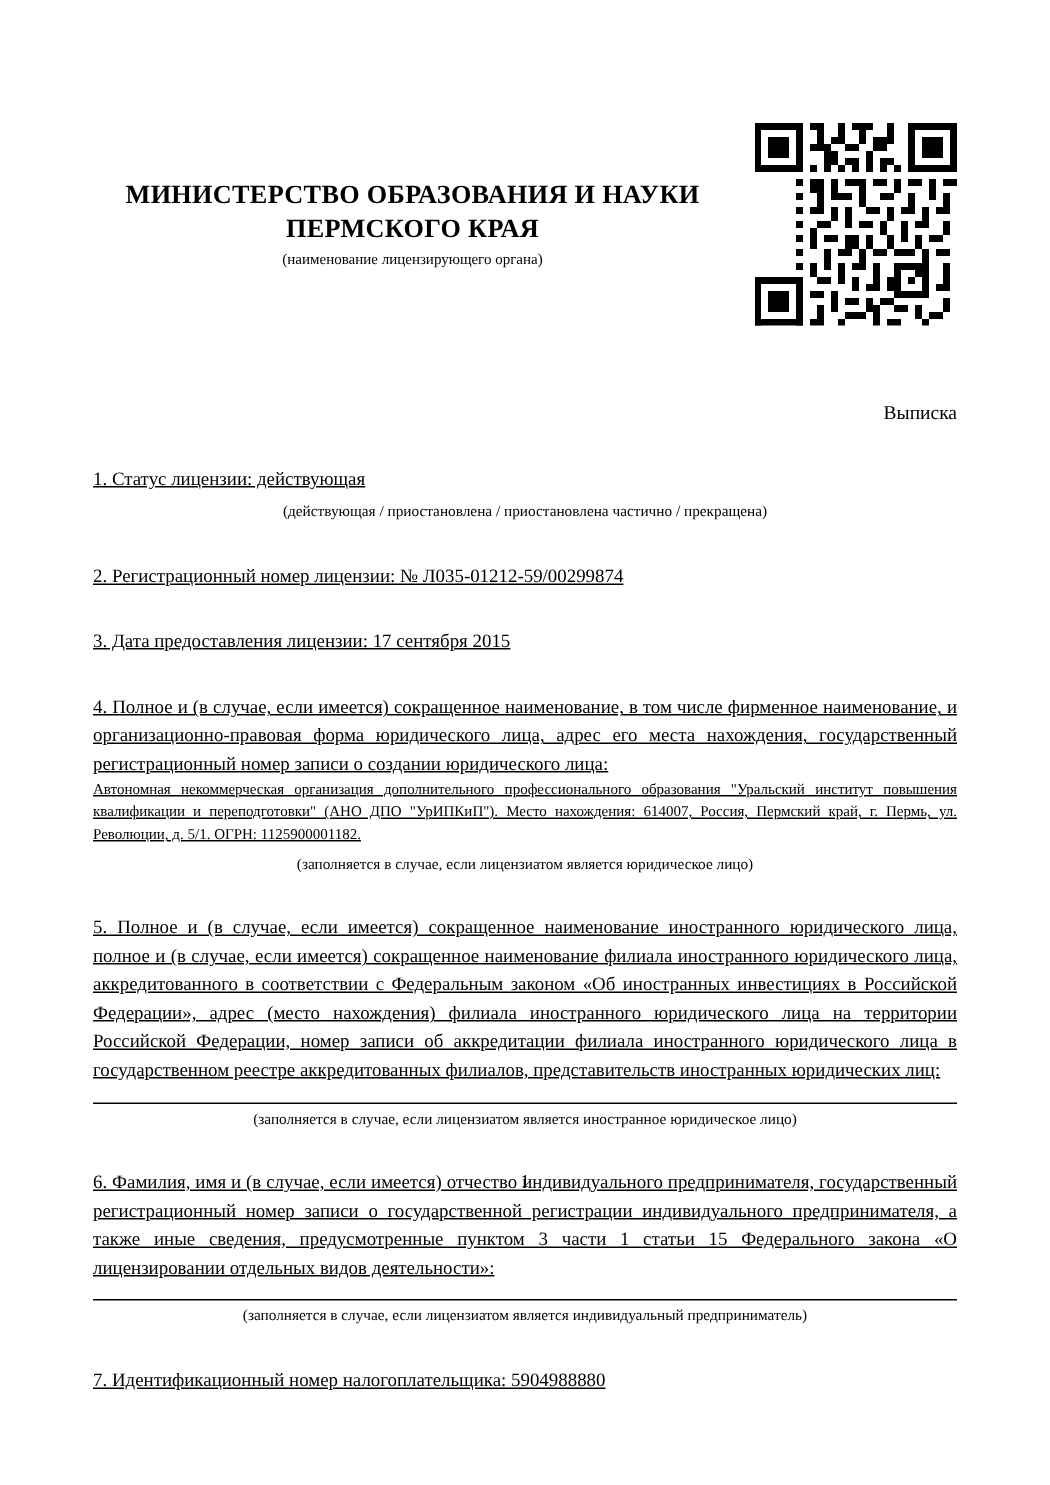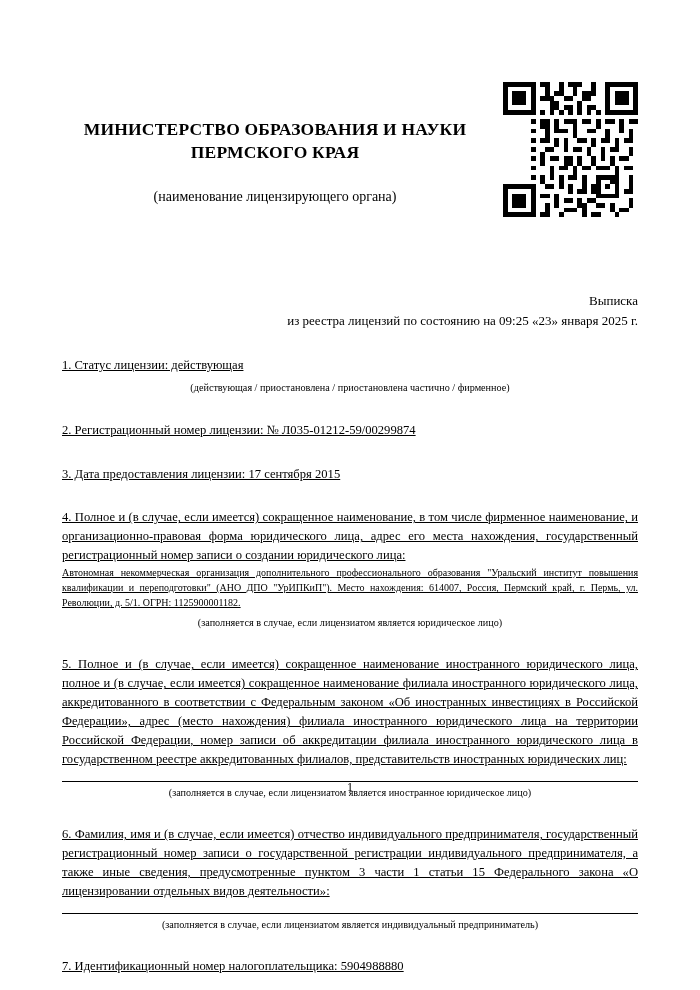--- a/index.html
+++ b/index.html
@@ -39,22 +39,22 @@
     text-align: center;
     padding-right: 150px;
   }
   .header-title {
     font-size: 17.5px;
     font-weight: bold;
     line-height: 1.32;
     letter-spacing: .2px;
   }
   .header-sub {
-    margin-top: 25px;
-    font-size: 14px;
+    margin-top: 4px;
+    font-size: 10px;
   }
 
   
   .doc-title {
     margin-top: 86px;
     text-align: right;
     font-size: 13px;
     line-height: 1.55;
   }
   .doc-title .l2 { display: block; }
@@ -240,26 +240,25 @@
   <div class="header">
     <div class="header-title">
       <span>МИНИСТЕРСТВО ОБРАЗОВАНИЯ И НАУКИ</span><br>
       <span>ПЕРМСКОГО КРАЯ</span>
     </div>
     <div class="header-sub">(наименование лицензирующего органа)</div>
   </div>
 
   <div class="doc-title">
     <span>Выписка</span>
-    <span class="l2">из реестра лицензий по состоянию на 09:25 «23» января 2025 г.</span>
   </div>
 
   <div class="item">
     <p>1. Статус лицензии: действующая</p>
-    <div class="caption">(действующая / приостановлена / приостановлена частично / фирменное)</div>
+    <div class="caption">(действующая / приостановлена / приостановлена частично / прекращена)</div>
   </div>
 
   <div class="item">
     <p>2. Регистрационный номер лицензии: № Л035-01212-59/00299874</p>
   </div>
 
   <div class="item">
     <p>3. Дата предоставления лицензии: 17 сентября 2015</p>
   </div>
 

